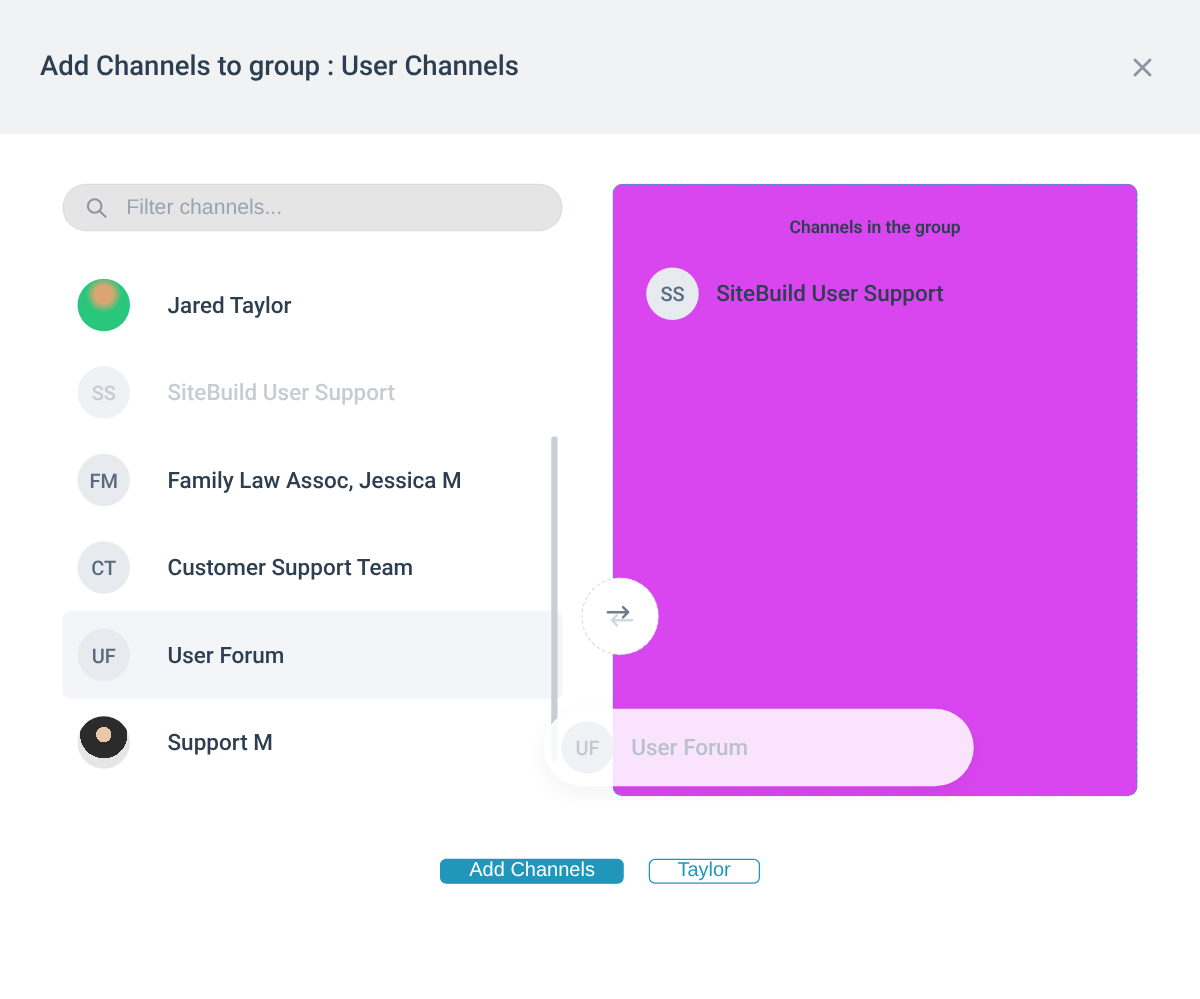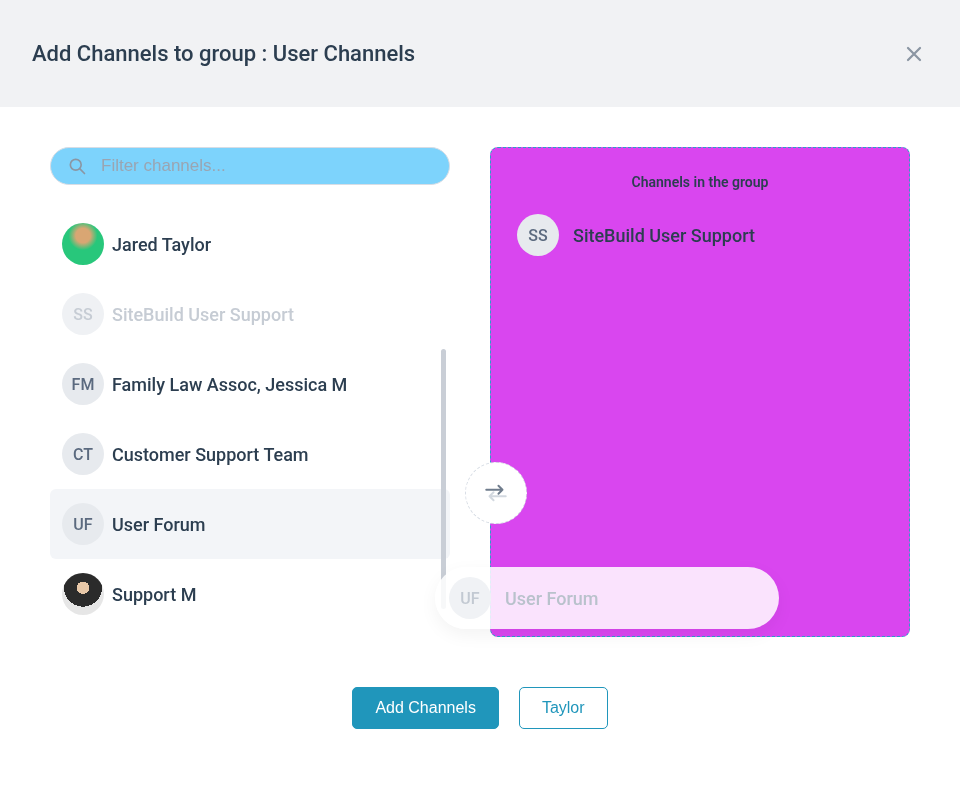--- a/index.html
+++ b/index.html
@@ -17,32 +17,32 @@
 
   .modal-body { position: relative; padding: 40px 50px 30px 50px; }
 
   .columns { display: flex; gap: 40px; align-items: flex-start; position: relative; }
   .left-col { flex: 0 0 400px; position: relative; }
   .right-col { flex: 1; }
 
   .search-wrap {
     border: 1px solid #d7dde5; border-radius: 999px; height: 38px;
     display: flex; align-items: center; padding: 0 16px; color: #8b96a3;
-    background: #7dd3fc;
+    background: #e5e5e5;
   }
   .search-wrap svg { width: 20px; height: 20px; margin-right: 12px; flex-shrink:0; }
   .search-input {
     border: none; outline: none; font-size: 17px; color: #2c3e50; width: 100%;
     background: transparent;
   }
   .search-input::placeholder { color: #9aa5b2; }
 
   .channel-list { margin-top: 24px; position: relative; }
   .channel-item {
-    display: flex; align-items: center; gap: 8px;
+    display: flex; align-items: center; gap: 30px;
     padding: 14px 12px; border-radius: 6px; cursor: pointer;
     font-size: 18px; font-weight: 500; color: #2c3e50;
   }
   .channel-item.disabled { color: #c6ccd4; }
   .channel-item.active { background: #f3f5f8; }
 
   .avatar {
     width: 42px; height: 42px; border-radius: 50%;
     display: flex; align-items: center; justify-content: center;
     font-size: 16px; font-weight: 500; flex-shrink: 0;
@@ -90,21 +90,21 @@
     position: absolute; left: 465px; top: 355px;
     width: 62px; height: 62px; border-radius: 50%; background: #fff;
     border: 1.5px dashed #d7dde5; display:flex; align-items:center; justify-content:center;
     color:#8b96a3;
   }
   .swap-badge svg { width: 26px; height: 20px; }
 
   .modal-footer {
     display: flex; justify-content: center; gap: 20px; padding: 20px 0 40px 0;
   }
-  .btn { font-size: 16px; font-weight: 500; padding: 11px 22px; border-radius: 5px; cursor:pointer; }
+  .btn { font-size: 16px; font-weight: 500; padding: 0 22px; border-radius: 5px; cursor:pointer; }
   .btn-primary { background: #2096bb; color: #fff; border: 1px solid #2096bb; }
   .btn-secondary { background: #fff; color: #2096bb; border: 1px solid #2096bb; }
 
 </style>
 </head>
 <body>
 
 <div class="modal">
 
   <div class="modal-header">

